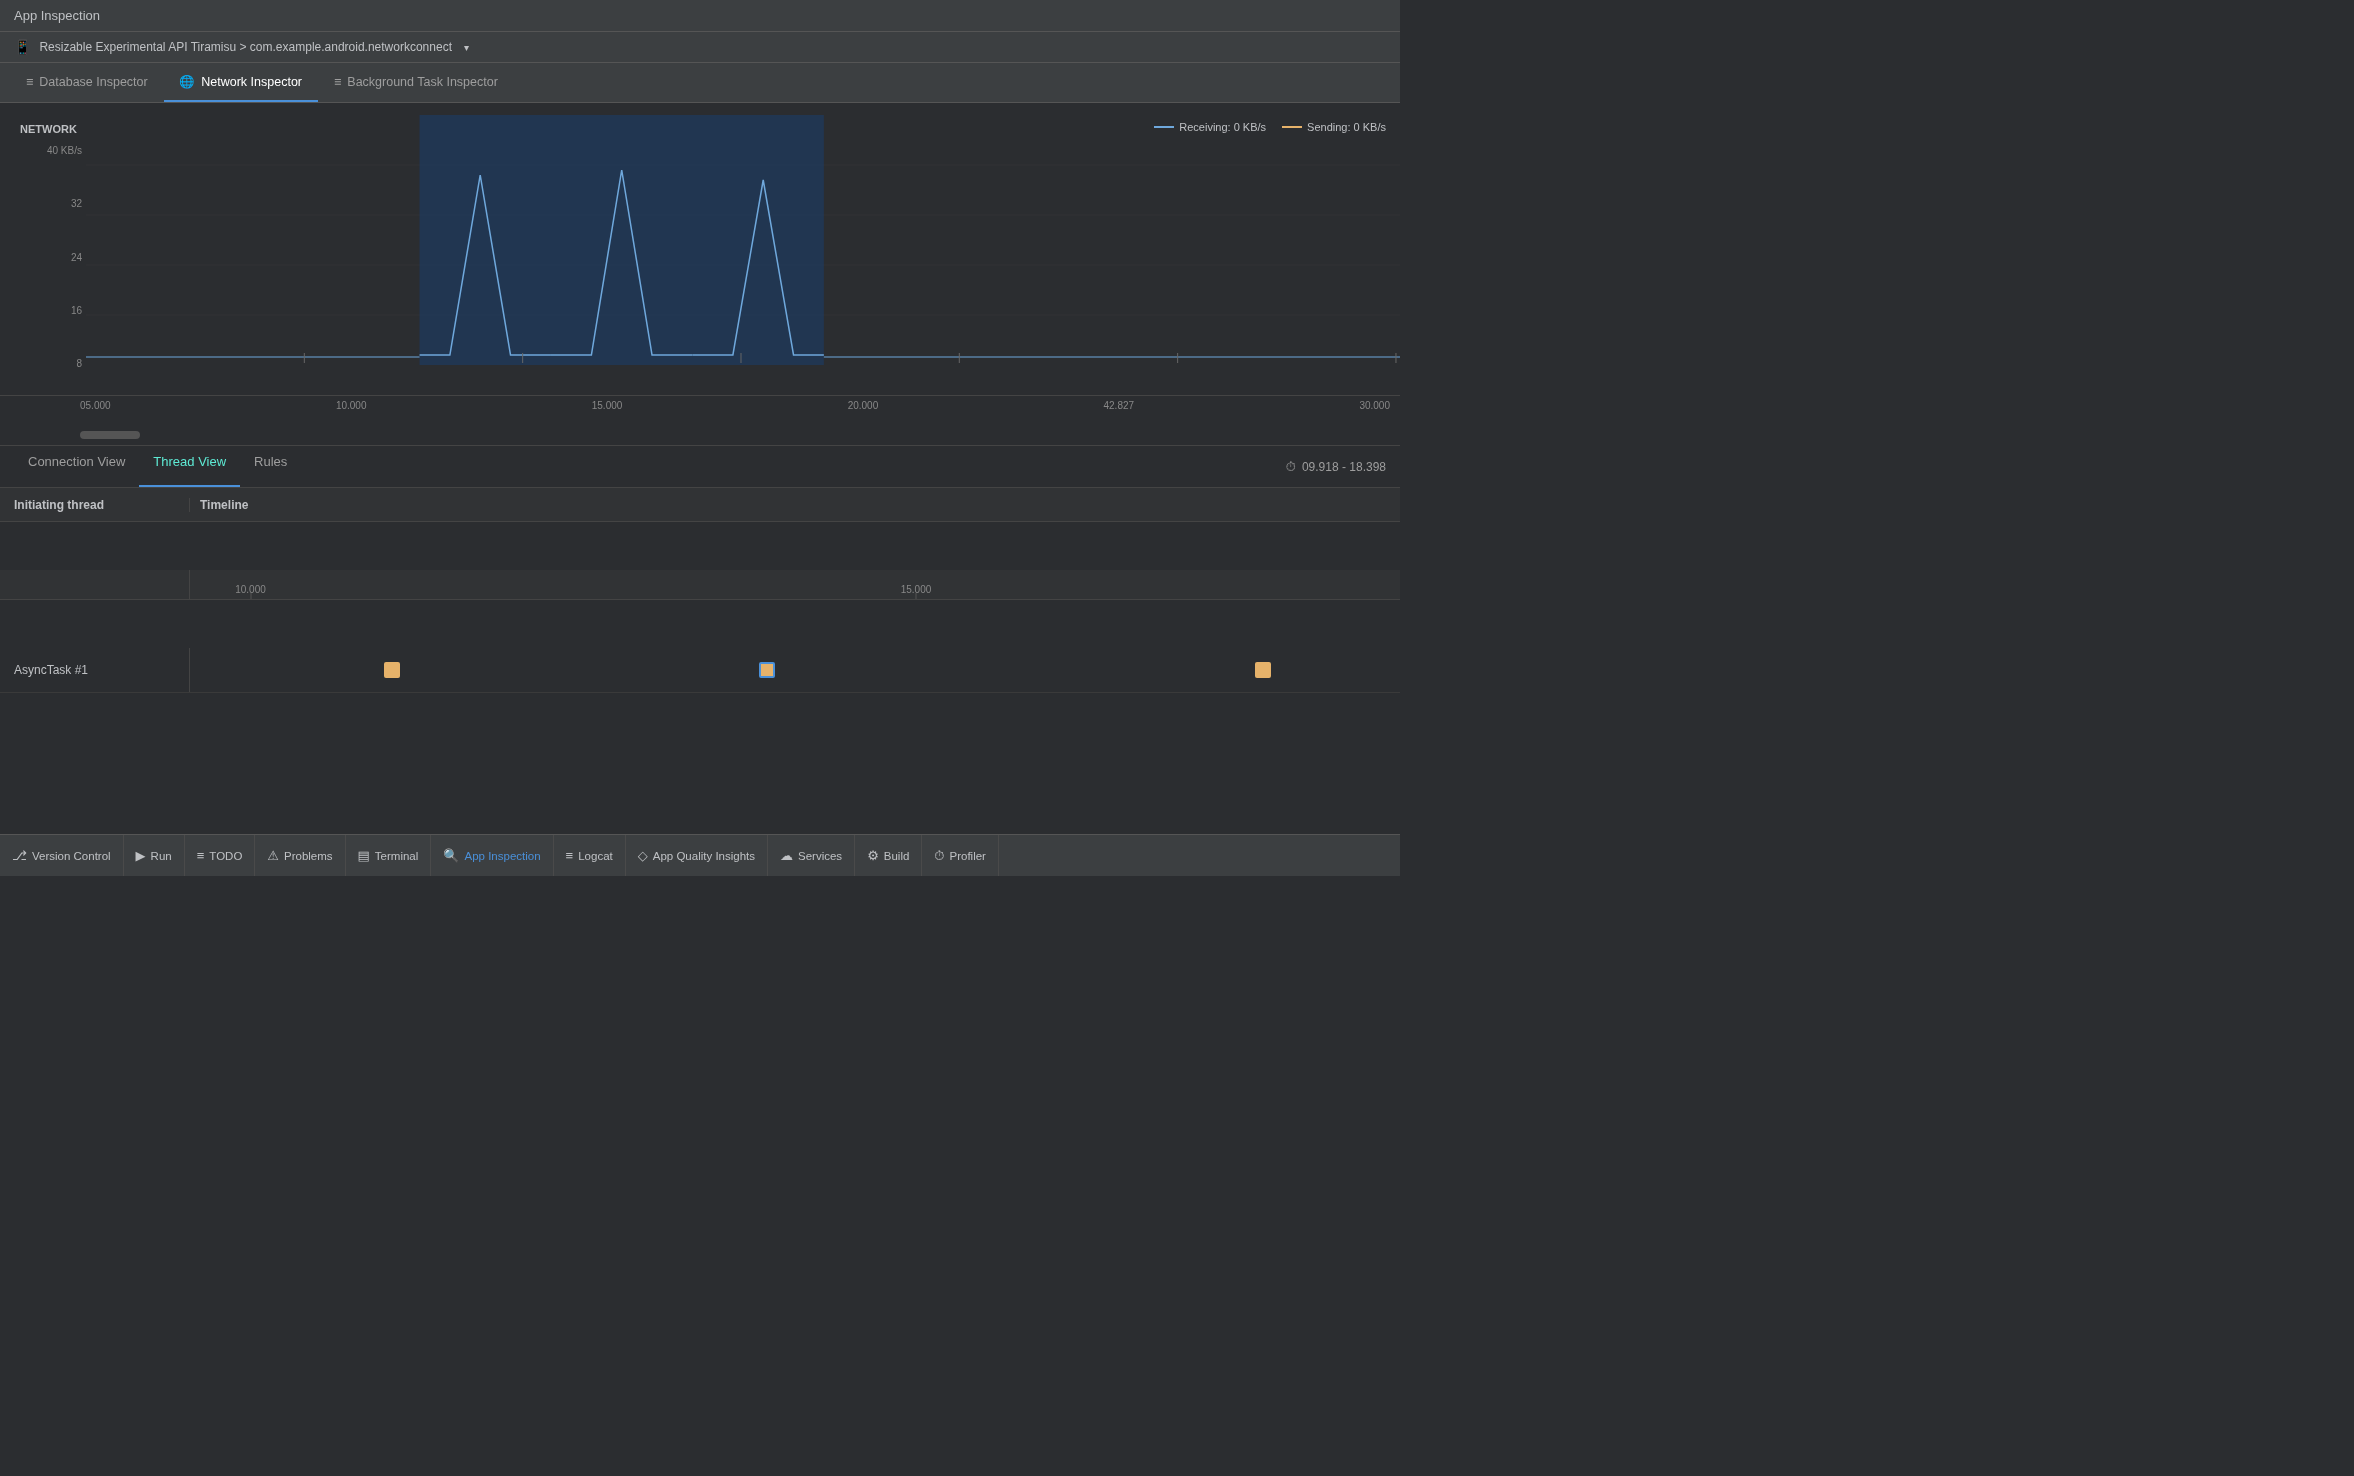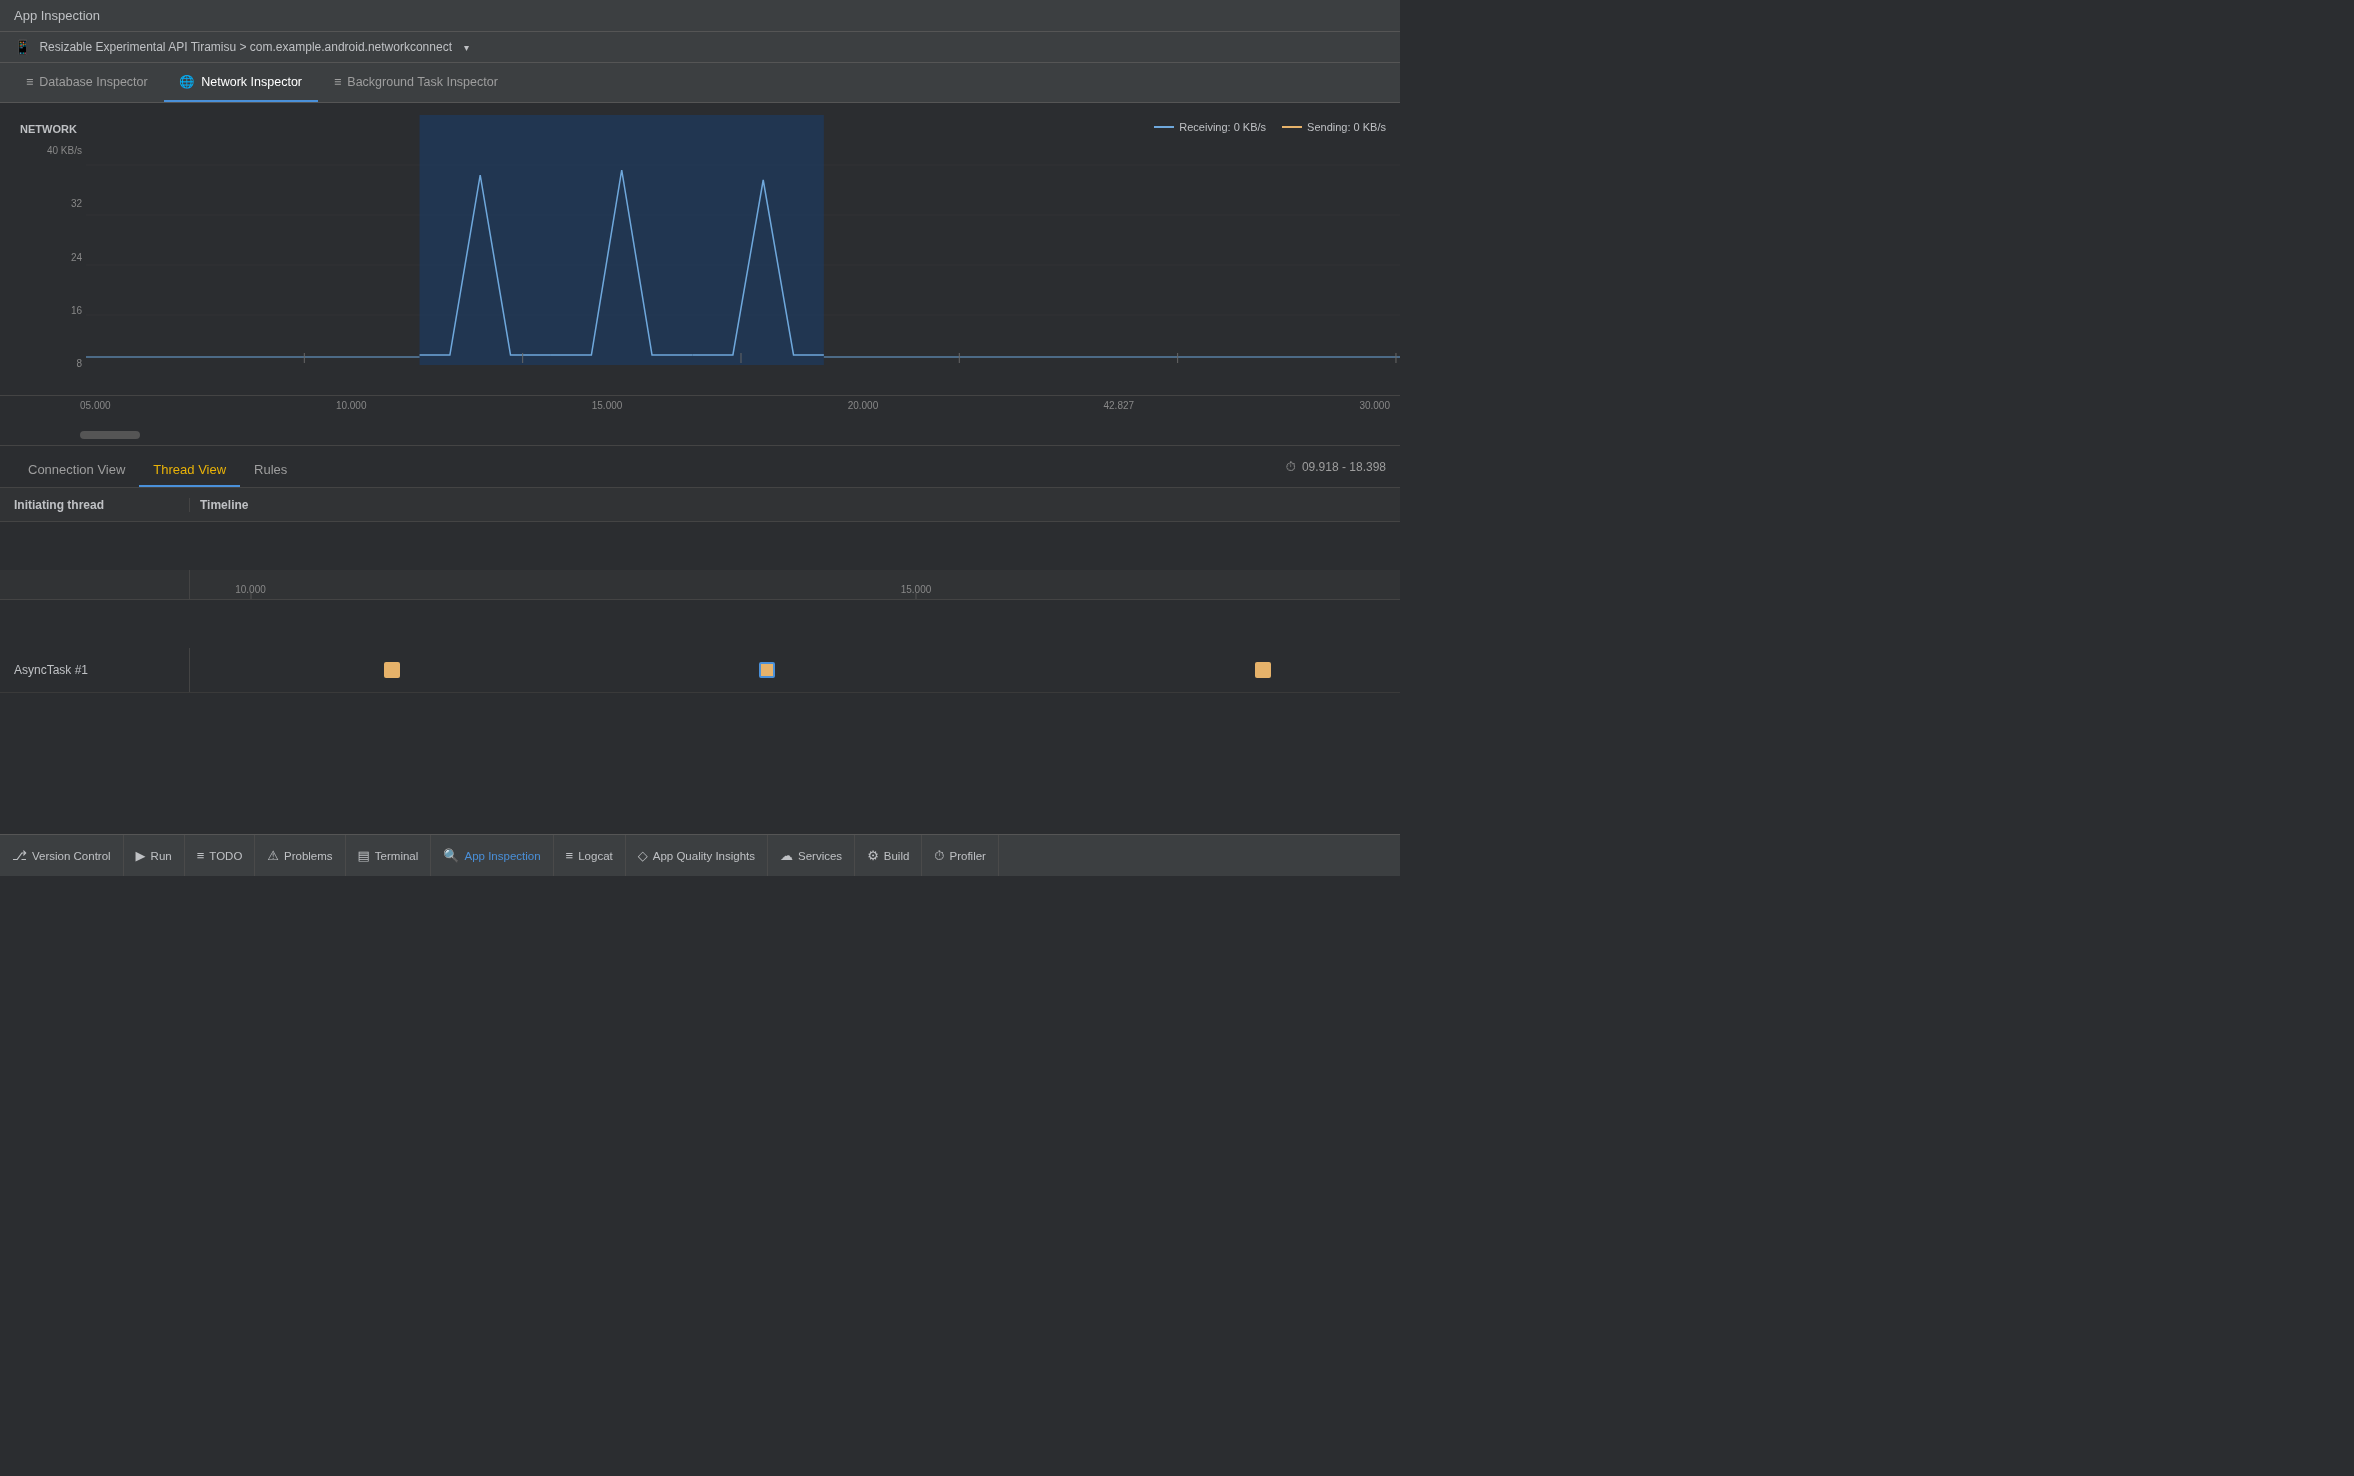--- a/index.html
+++ b/index.html
@@ -223,24 +223,24 @@
       flex-shrink: 0;
     }
     .view-tab {
       padding: 8px 14px;
       cursor: pointer;
       color: #9e9e9e;
       font-size: 13px;
       border-bottom: 2px solid transparent;
       height: 100%;
       display: flex;
-      align-items: flex-end;
+      align-items: flex-start;
     }
     .view-tab.active {
-      color: #eab308;
+      color: #5eead4;
       border-bottom: 2px solid #4a90d9;
     }
     .time-range {
       margin-left: auto;
       font-size: 12px;
       color: #9e9e9e;
       display: flex;
       align-items: center;
       gap: 6px;
     }

